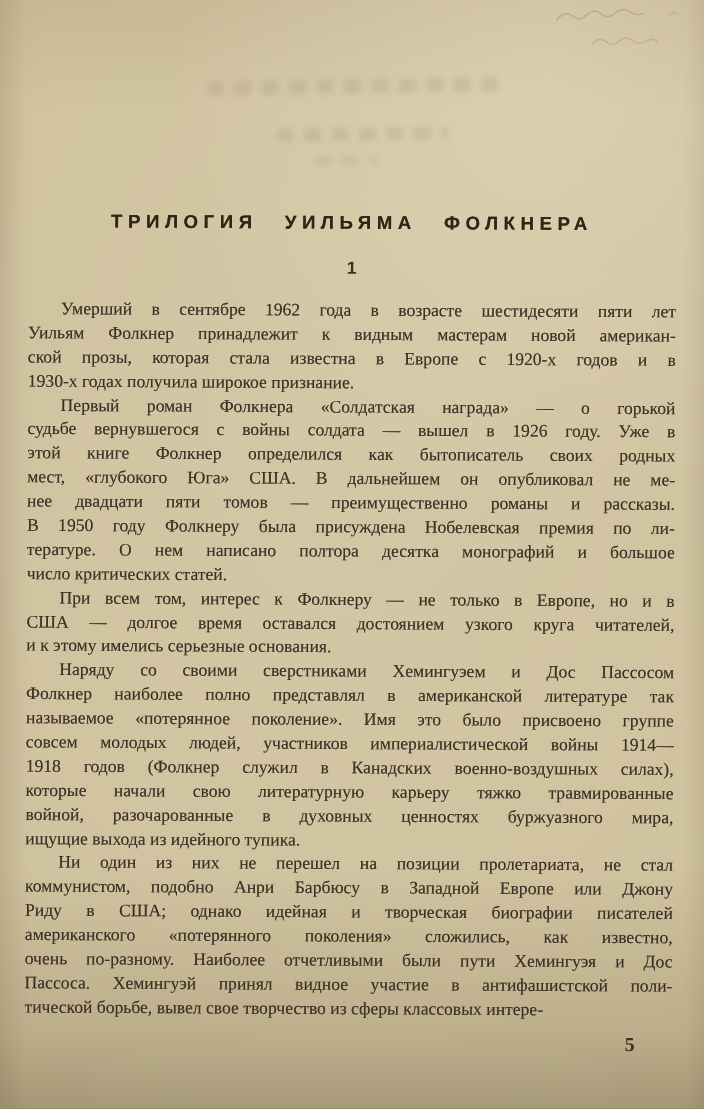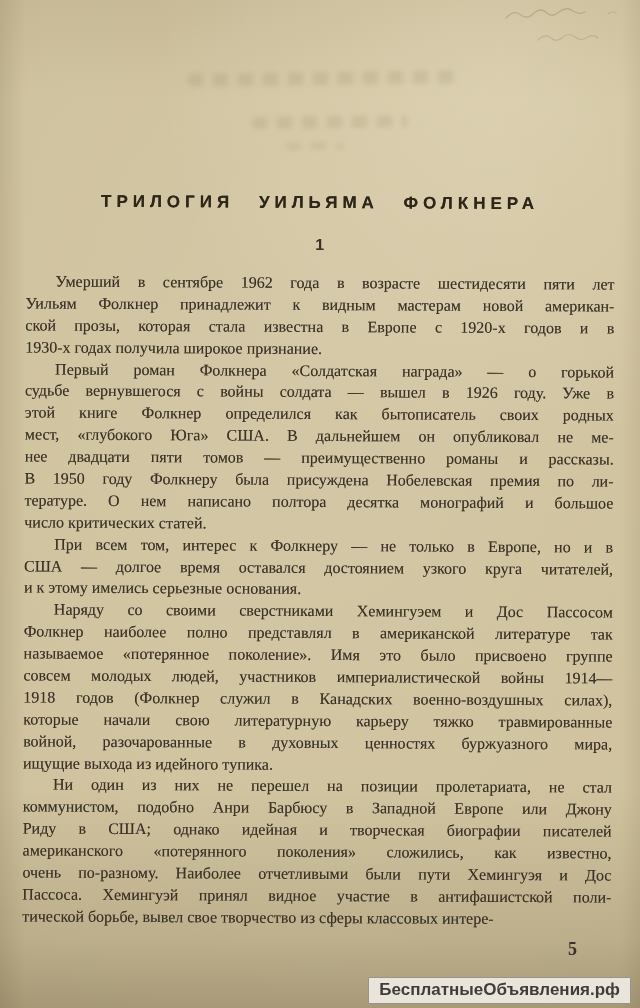--- a/index.html
+++ b/index.html
@@ -180,15 +180,14 @@
           <div class="line">очень по-разному. Наиболее отчетливыми были пути Хемингуэя и Дос</div>
           <div class="line">Пассоса. Хемингуэй принял видное участие в антифашистской поли-</div>
           <div class="line last">тической борьбе, вывел свое творчество из сферы классовых интере-</div>
         </div>
     </div>
 
   </div>
 
   <div class="page-number">5</div>
 
-  <div class="watermark">БесплатныеОбъявления.рф</div>
 
 </div>
 
 </body></html>

